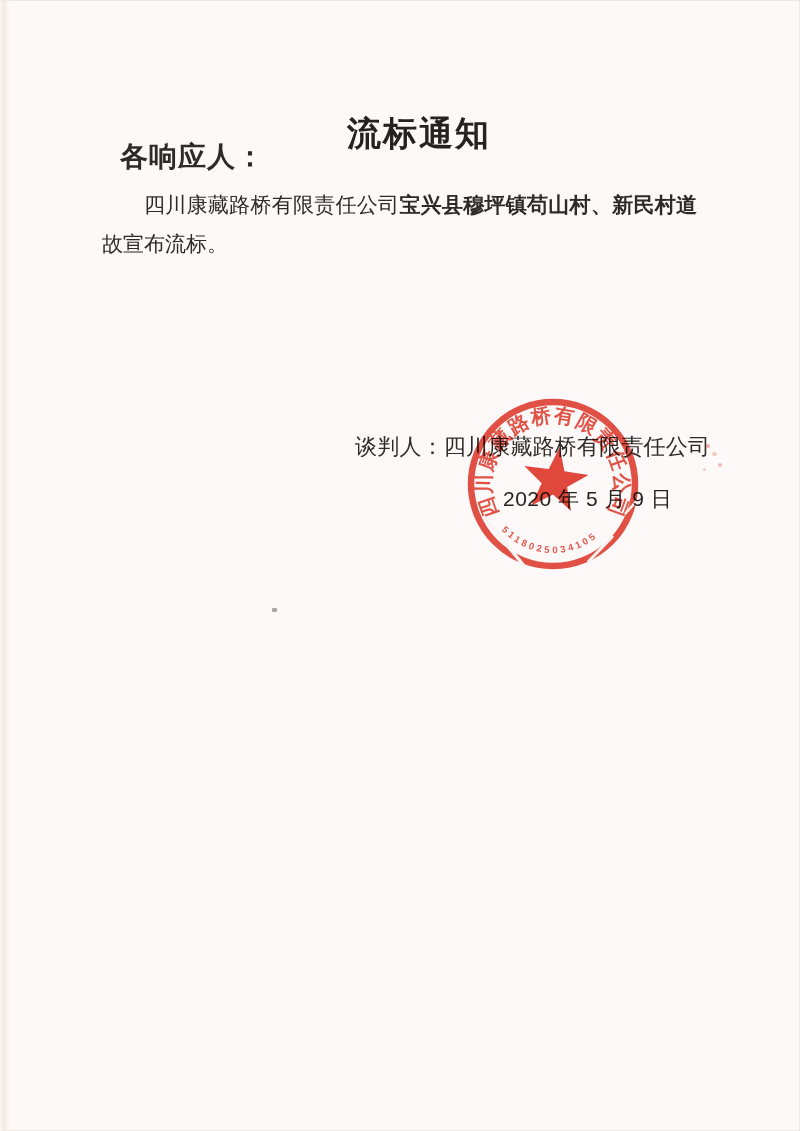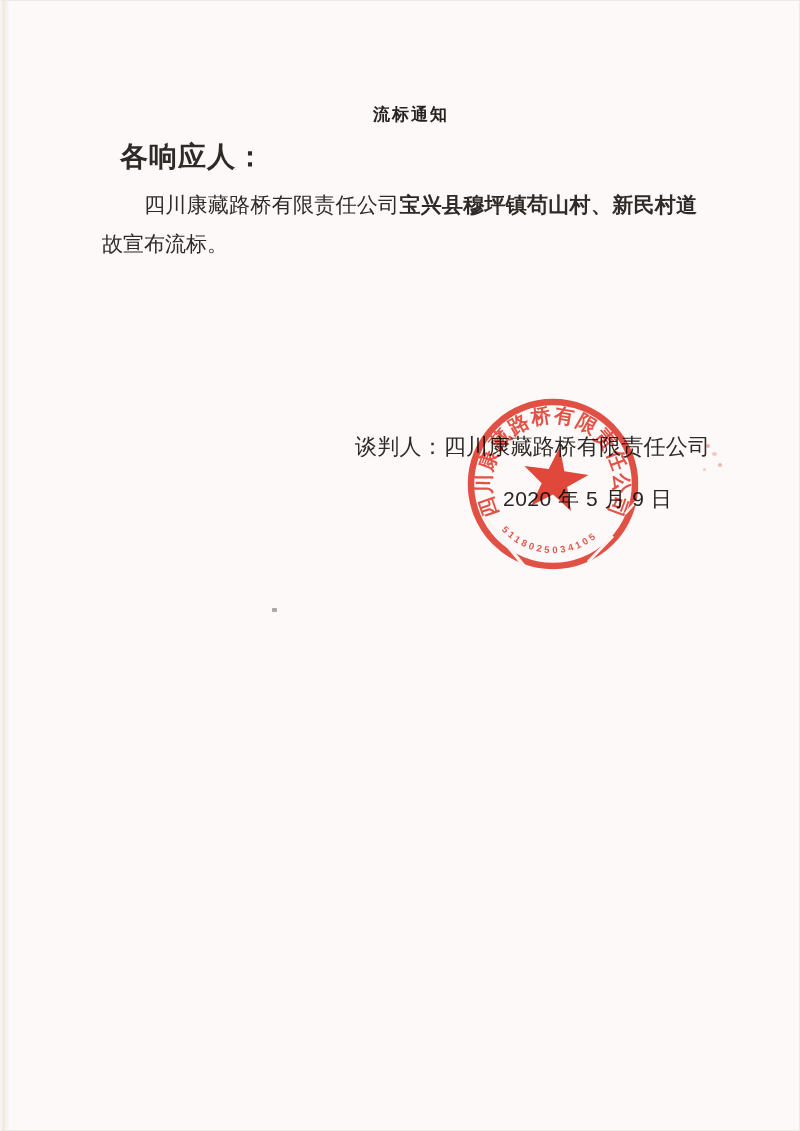--- a/index.html
+++ b/index.html
@@ -10,22 +10,22 @@
     color:#2e2a27;
     overflow:hidden;
     box-shadow: inset 0 0 0 1px #edeae6;
   }
   .edge-left {
     position:absolute; left:0; top:0; width:10px; height:100%;
     background:linear-gradient(to right,#ffffff 0%,#e9e1d3 35%,#f3ede3 60%,rgba(252,249,248,0) 100%);
     opacity:.7; pointer-events:none;
   }
   .title {
-    position:absolute; left:102px; top:103px; width:596px; margin:0;
-    font-size:17px; font-weight:bold; letter-spacing:2px; text-align:center;
+    position:absolute; left:102px; top:103px; width:596px; margin:8px;
+    font-size:34px; font-weight:bold; letter-spacing:2px; text-align:center;
     transform:translateX(11px); color:#262220;
   }
   .salutation {
     position:absolute; left:120px; top:138px;
     font-size:28px; letter-spacing:1px;font-weight:bold;
   }
   .body-block { position:absolute; left:102px; top:190px; width:595px; font-size:21px; }
   .body-line { height:39px; line-height:31px; text-align:justify; white-space:nowrap; }
   .body-line.fill { text-align-last:justify; white-space:normal; }
   .body-line.indent { text-indent:42px; }

